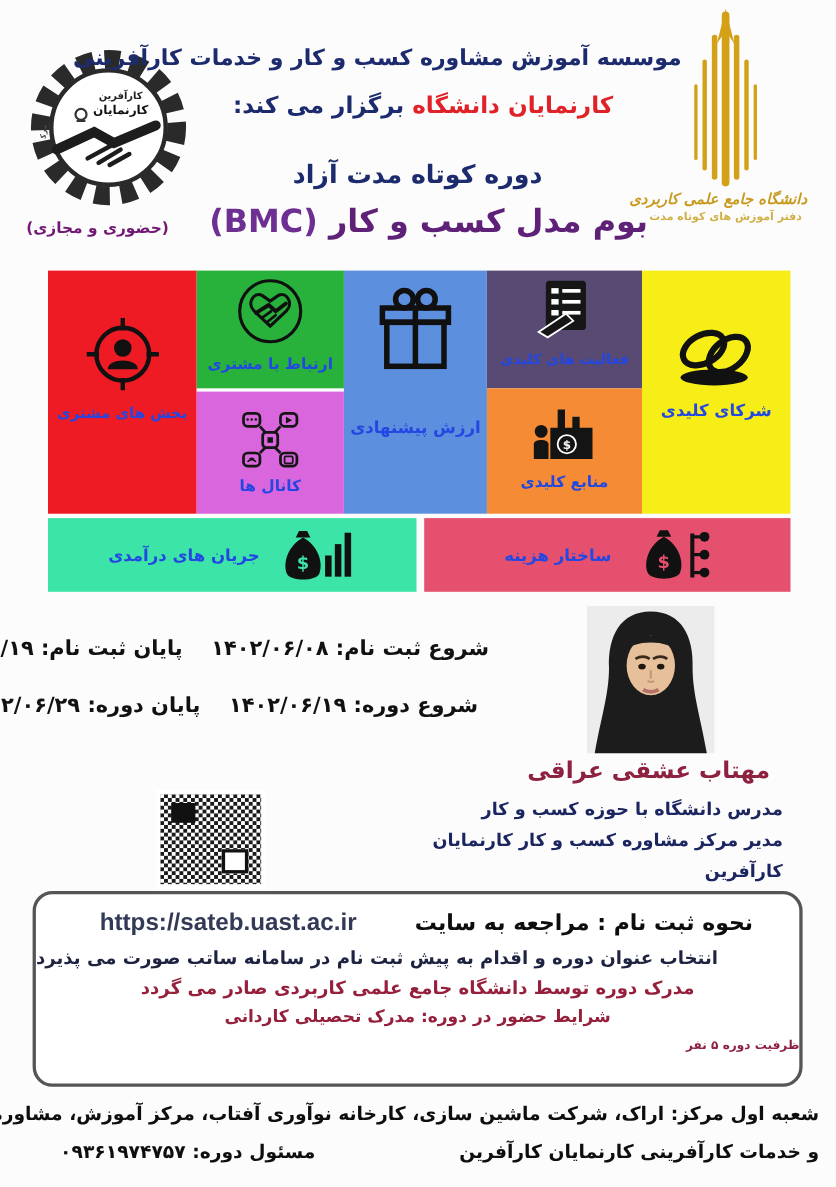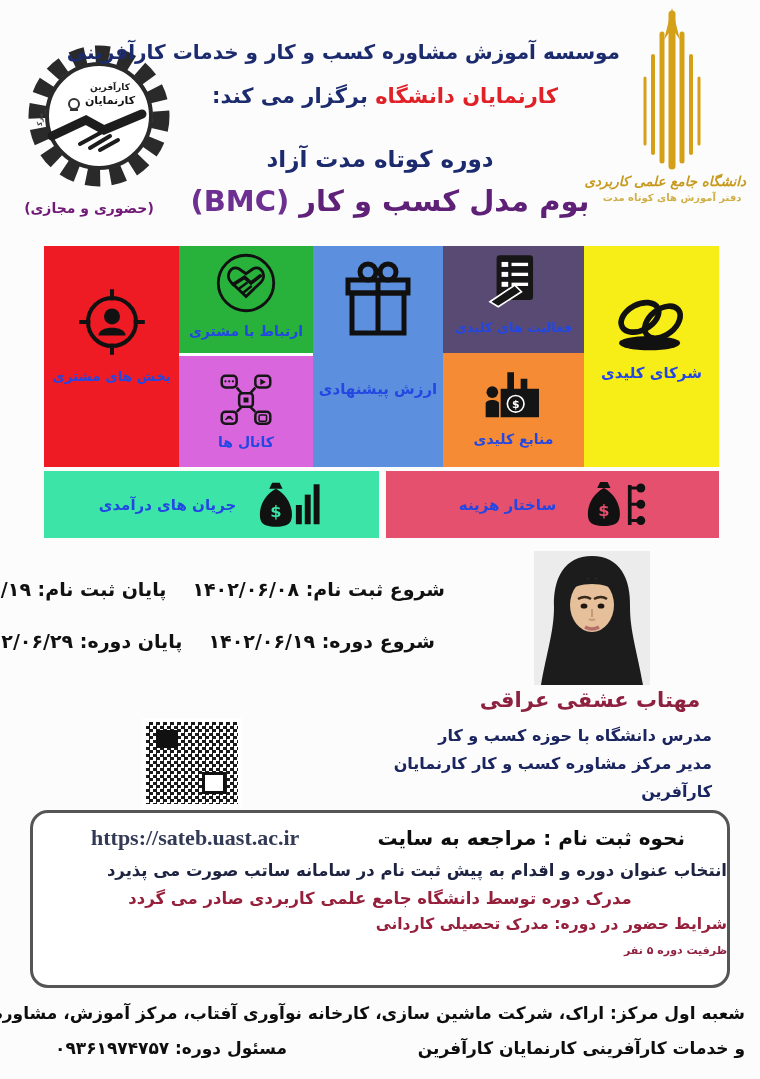--- a/index.html
+++ b/index.html
@@ -16,21 +16,21 @@
     font-weight:bold;font-size:21px;white-space:nowrap;color:#1c2b6e;}
   .h-line2 .org-red{color:#e02127;}
   .course-type{top:146px;left:170px;width:420px;text-align:center;
     color:#1c2b6e;font-weight:bold;font-size:23px;}
   .course-title{top:184px;left:130px;width:520px;text-align:center;
     color:#5f2178;font-weight:bold;font-size:29px;white-space:nowrap;}
   .course-title .bmc-en{color:#6d2f91;}
   .course-mode{top:200px;left:14px;width:150px;text-align:center;
     color:#701a75;font-weight:bold;font-size:14px;}
   .logo-left{top:28px;left:14px;width:165px;height:168px;}
-  .logo-right{top:6px;right:14px;width:148px;height:228px;text-align:center;}
+  .logo-right{top:6px;right:26px;width:148px;height:228px;text-align:center;}
   .logo-right .cal1{color:#c79a1e;font-weight:bold;font-style:italic;font-size:13.5px;margin-top:2px;white-space:nowrap;}
   .logo-right .cal2{color:#c9a227;font-weight:bold;font-size:10px;opacity:.85;margin-top:3px;white-space:nowrap;}
   
   .bmc{top:246px;left:44px;width:675px;height:292px;}
   .bmc-main{display:grid;grid-template-columns:135px 141px 130px 134px 135px;
     grid-template-rows:107px 114px;width:675px;height:221px;}
   .cell{display:flex;flex-direction:column;align-items:center;overflow:hidden;}
   .cell .label{color:#2247e3;font-weight:bold;font-size:14px;white-space:nowrap;}
   .c-kp{grid-column:1;grid-row:1/3;padding-top:44px;}
   .c-ka{grid-column:2;grid-row:1;padding-top:6px;}
@@ -68,24 +68,24 @@
   .inst-name{top:688px;left:470px;width:240px;text-align:center;
     color:#8e2140;font-weight:bold;font-size:21px;white-space:nowrap;}
   .inst-roles{top:722px;right:48px;width:380px;text-align:right;
     color:#1b2560;font-weight:bold;font-size:16px;line-height:28px;}
   
   .reg-box{top:810px;left:30px;width:700px;height:178px;background:#fff;
     border:3px solid #555;border-radius:18px;box-sizing:border-box;padding-top:12px;}
   .reg-line1{display:flex;justify-content:space-between;align-items:center;padding:0 42px 0 58px;}
   .reg-how{color:#0d0d0d;font-weight:bold;font-size:20px;white-space:nowrap;}
   .reg-url{color:#333a55;font-weight:bold;font-size:22px;direction:ltr;
-    font-family:Liberation Serif, serif;}
-  .reg-line2{margin-top:10px;text-align:right;color:#1d2340;font-weight:bold;font-size:16.5px;white-space:nowrap;}
+    font-family:Liberation Sans, sans-serif;}
+  .reg-line2{margin-top:10px;text-align:left;color:#1d2340;font-weight:bold;font-size:16.5px;white-space:nowrap;}
   .reg-line3{margin-top:9px;text-align:center;color:#96203c;font-weight:bold;font-size:16.5px;white-space:nowrap;}
-  .reg-line4{margin-top:7px;color:#96203c;font-weight:bold;font-size:15.5px;}
+  .reg-line4{margin-top:7px;text-align:center;color:#96203c;font-weight:bold;font-size:15.5px;}
   .reg-line5{margin-top:11px;color:#8e2140;font-weight:bold;font-size:11px;}
   
   .f-line1{top:1003px;right:15px;left:15px;text-align:right;
     color:#0e0e0e;font-weight:bold;font-size:17px;white-space:nowrap;}
   .f-line2{top:1038px;right:15px;left:55px;display:flex;justify-content:space-between;
     color:#0e0e0e;font-weight:bold;font-size:17px;white-space:nowrap;}
   svg{display:block;}
 </style>
 </head>
 <body>

